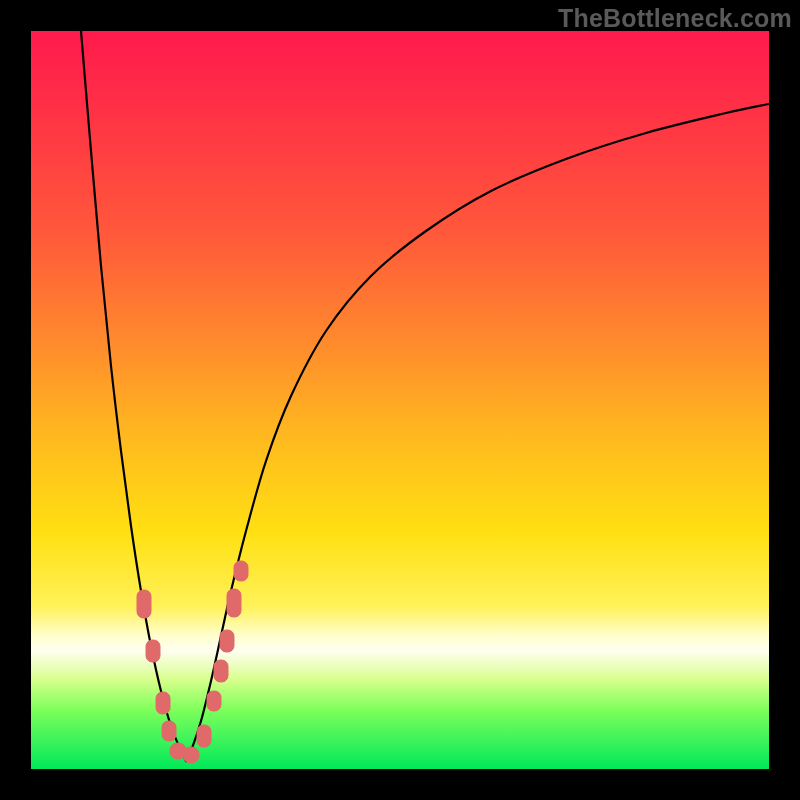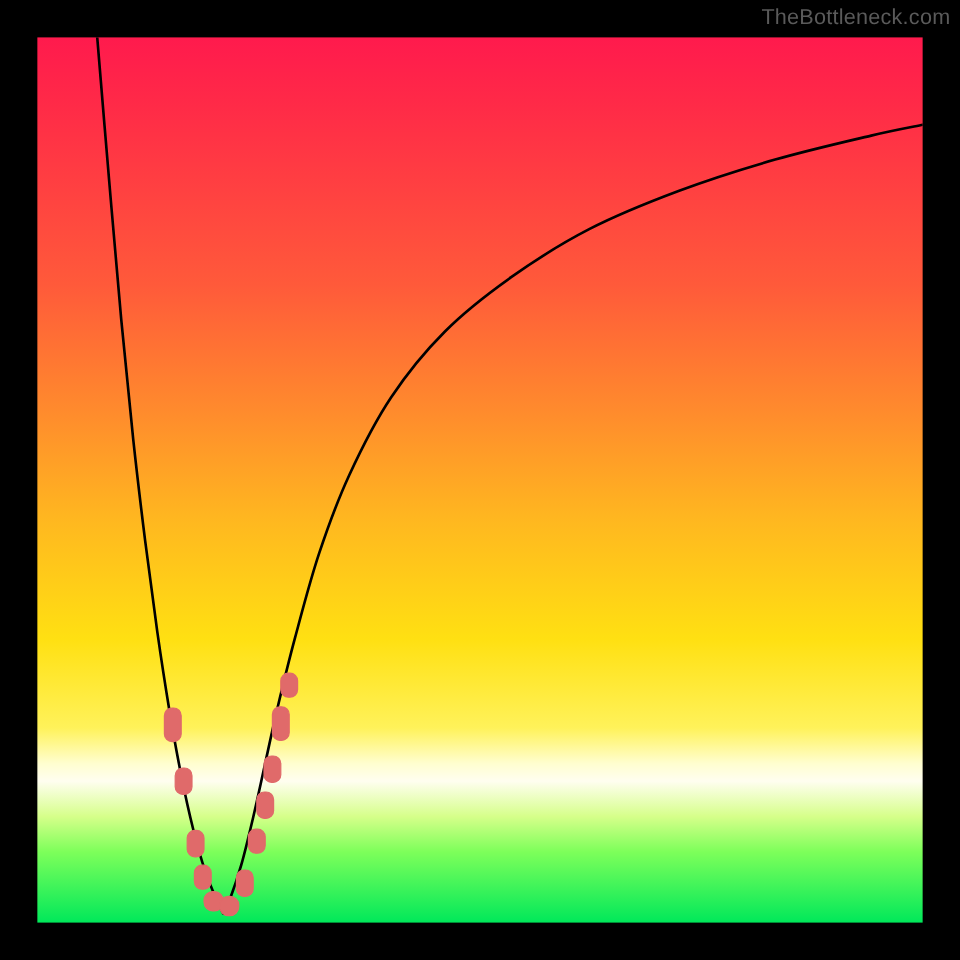--- a/index.html
+++ b/index.html
@@ -42,22 +42,22 @@
       #d6ff8a 88%,
       #7dff5a 92%,
       #00e85a 100%
     );
   }
   .watermark {
     position: absolute;
     top: 4px;
     right: 8px;
     color: #5a5a5a;
-    font-size: 18px;
-    font-weight: 400;
+    font-size: 25px;
+    font-weight: 700;
     letter-spacing: 0.2px;
     user-select: none;
   }
   svg.curve {
     position: absolute;
     inset: 0;
   }
   .curve-path {
     fill: none;
     stroke: #000;

